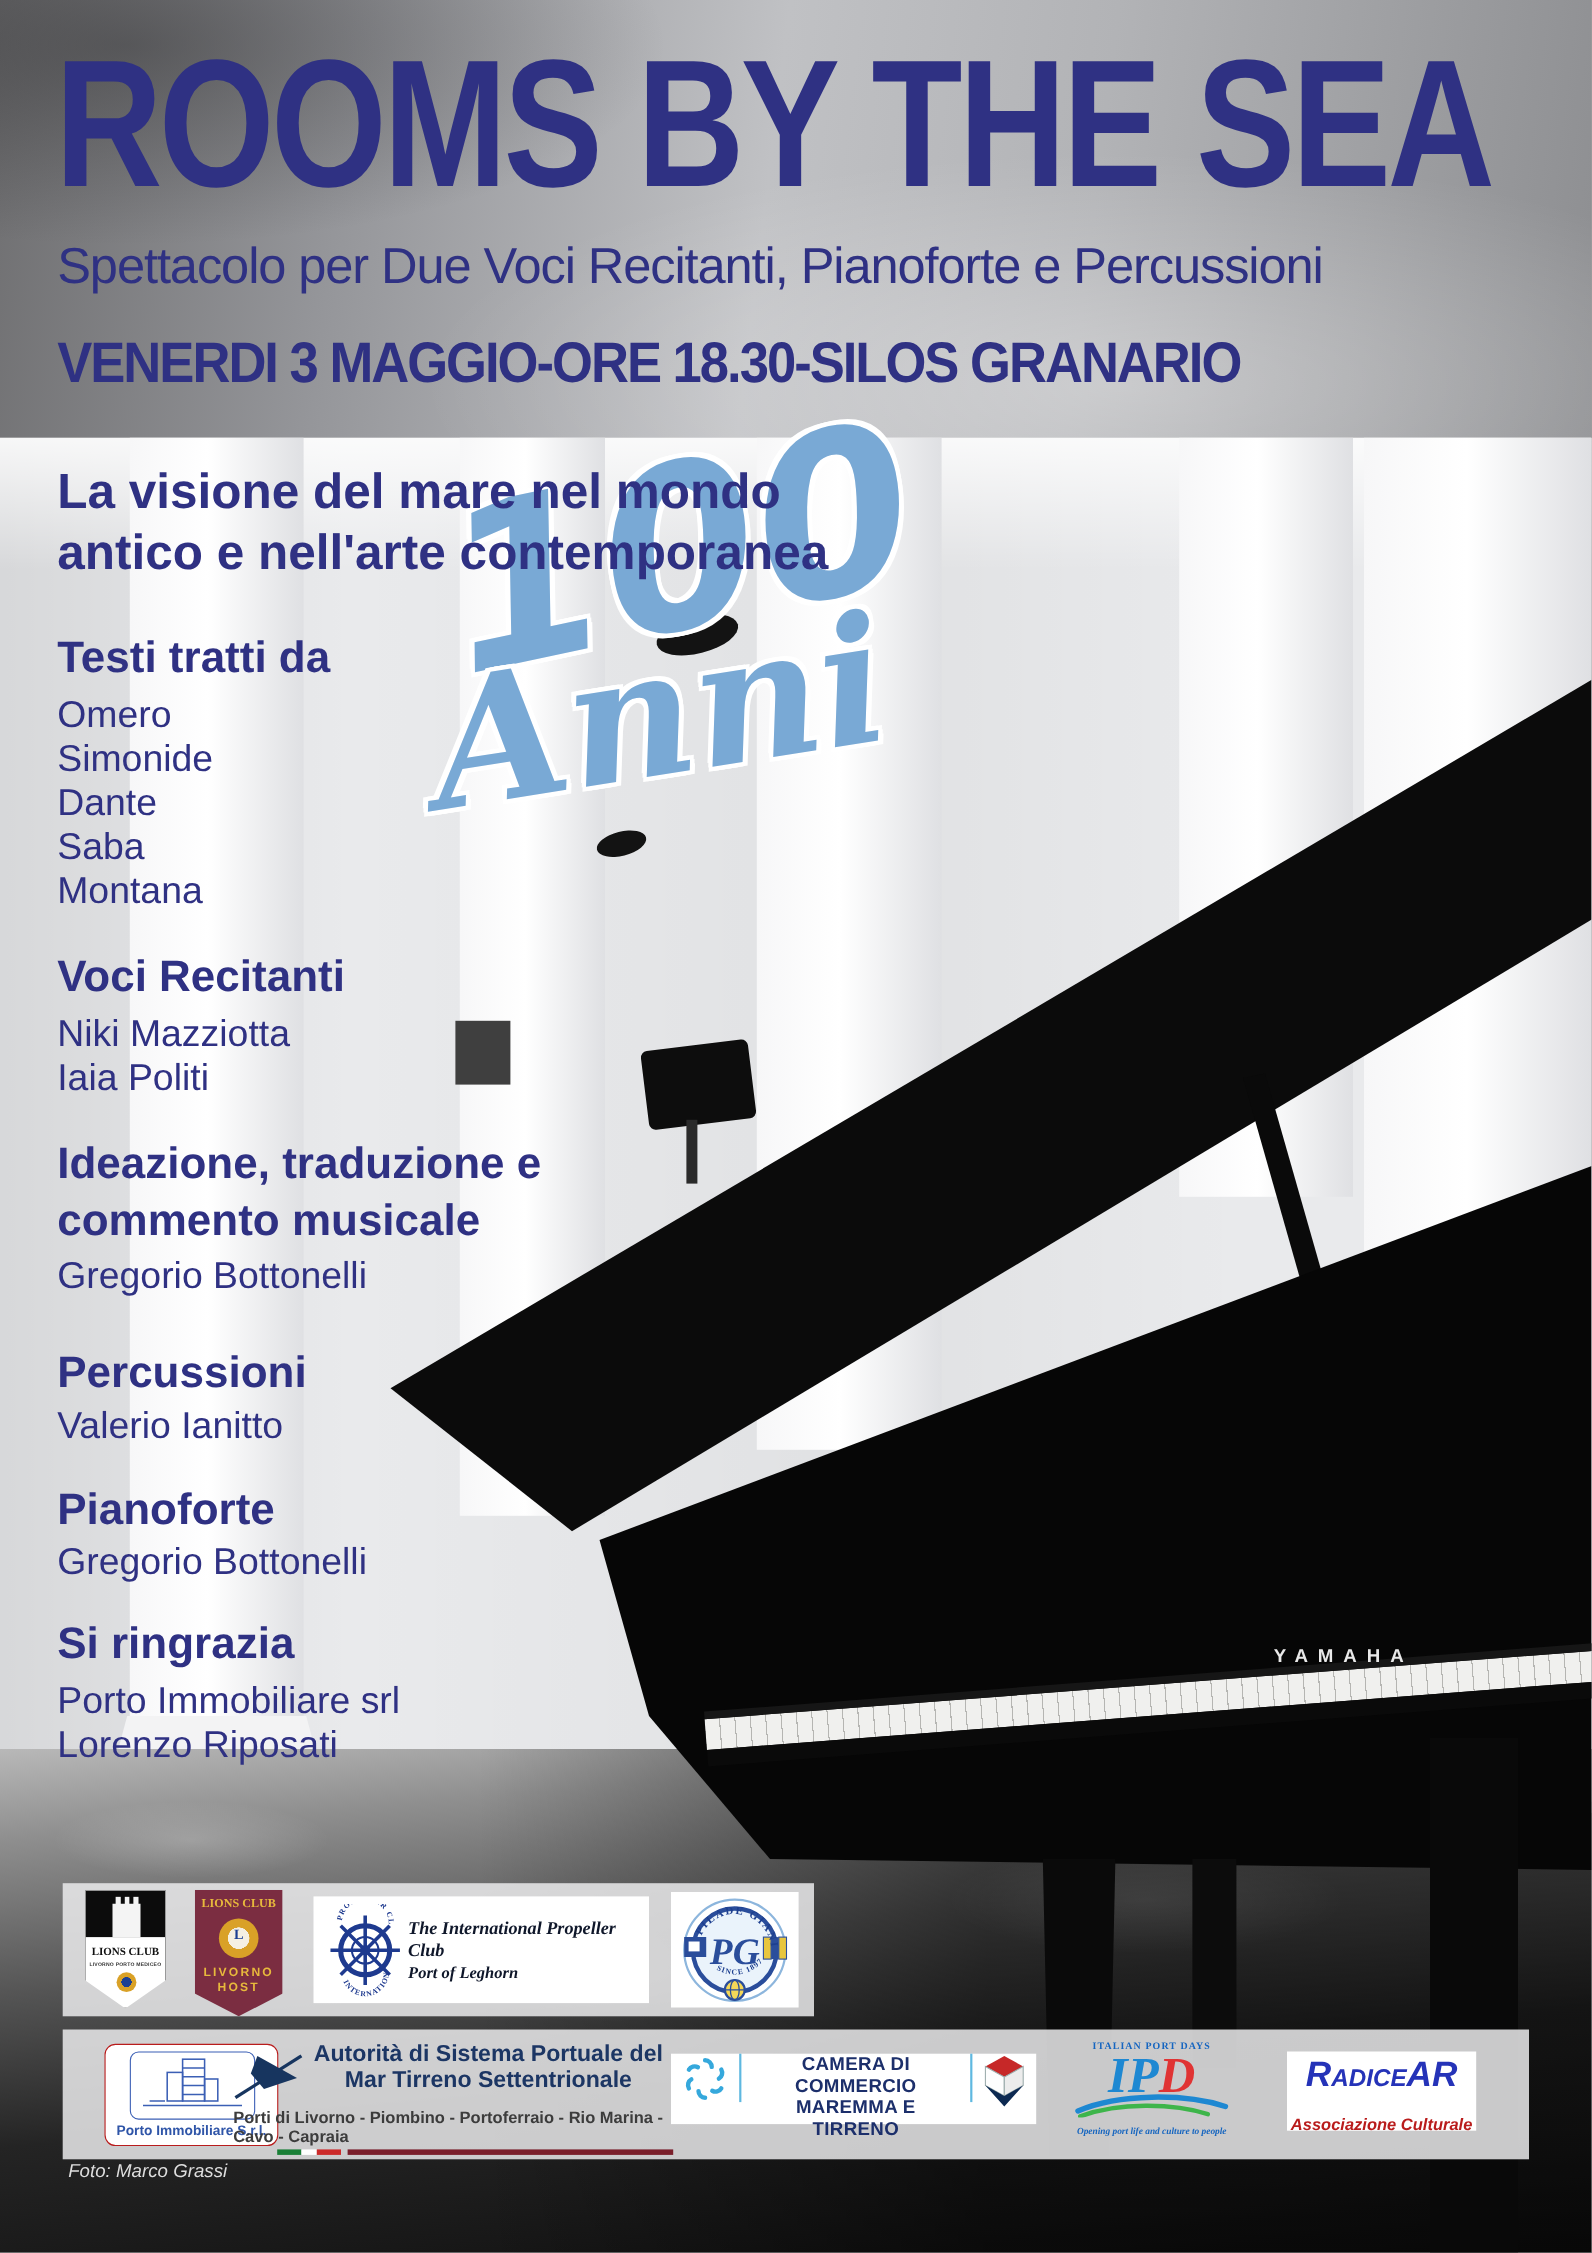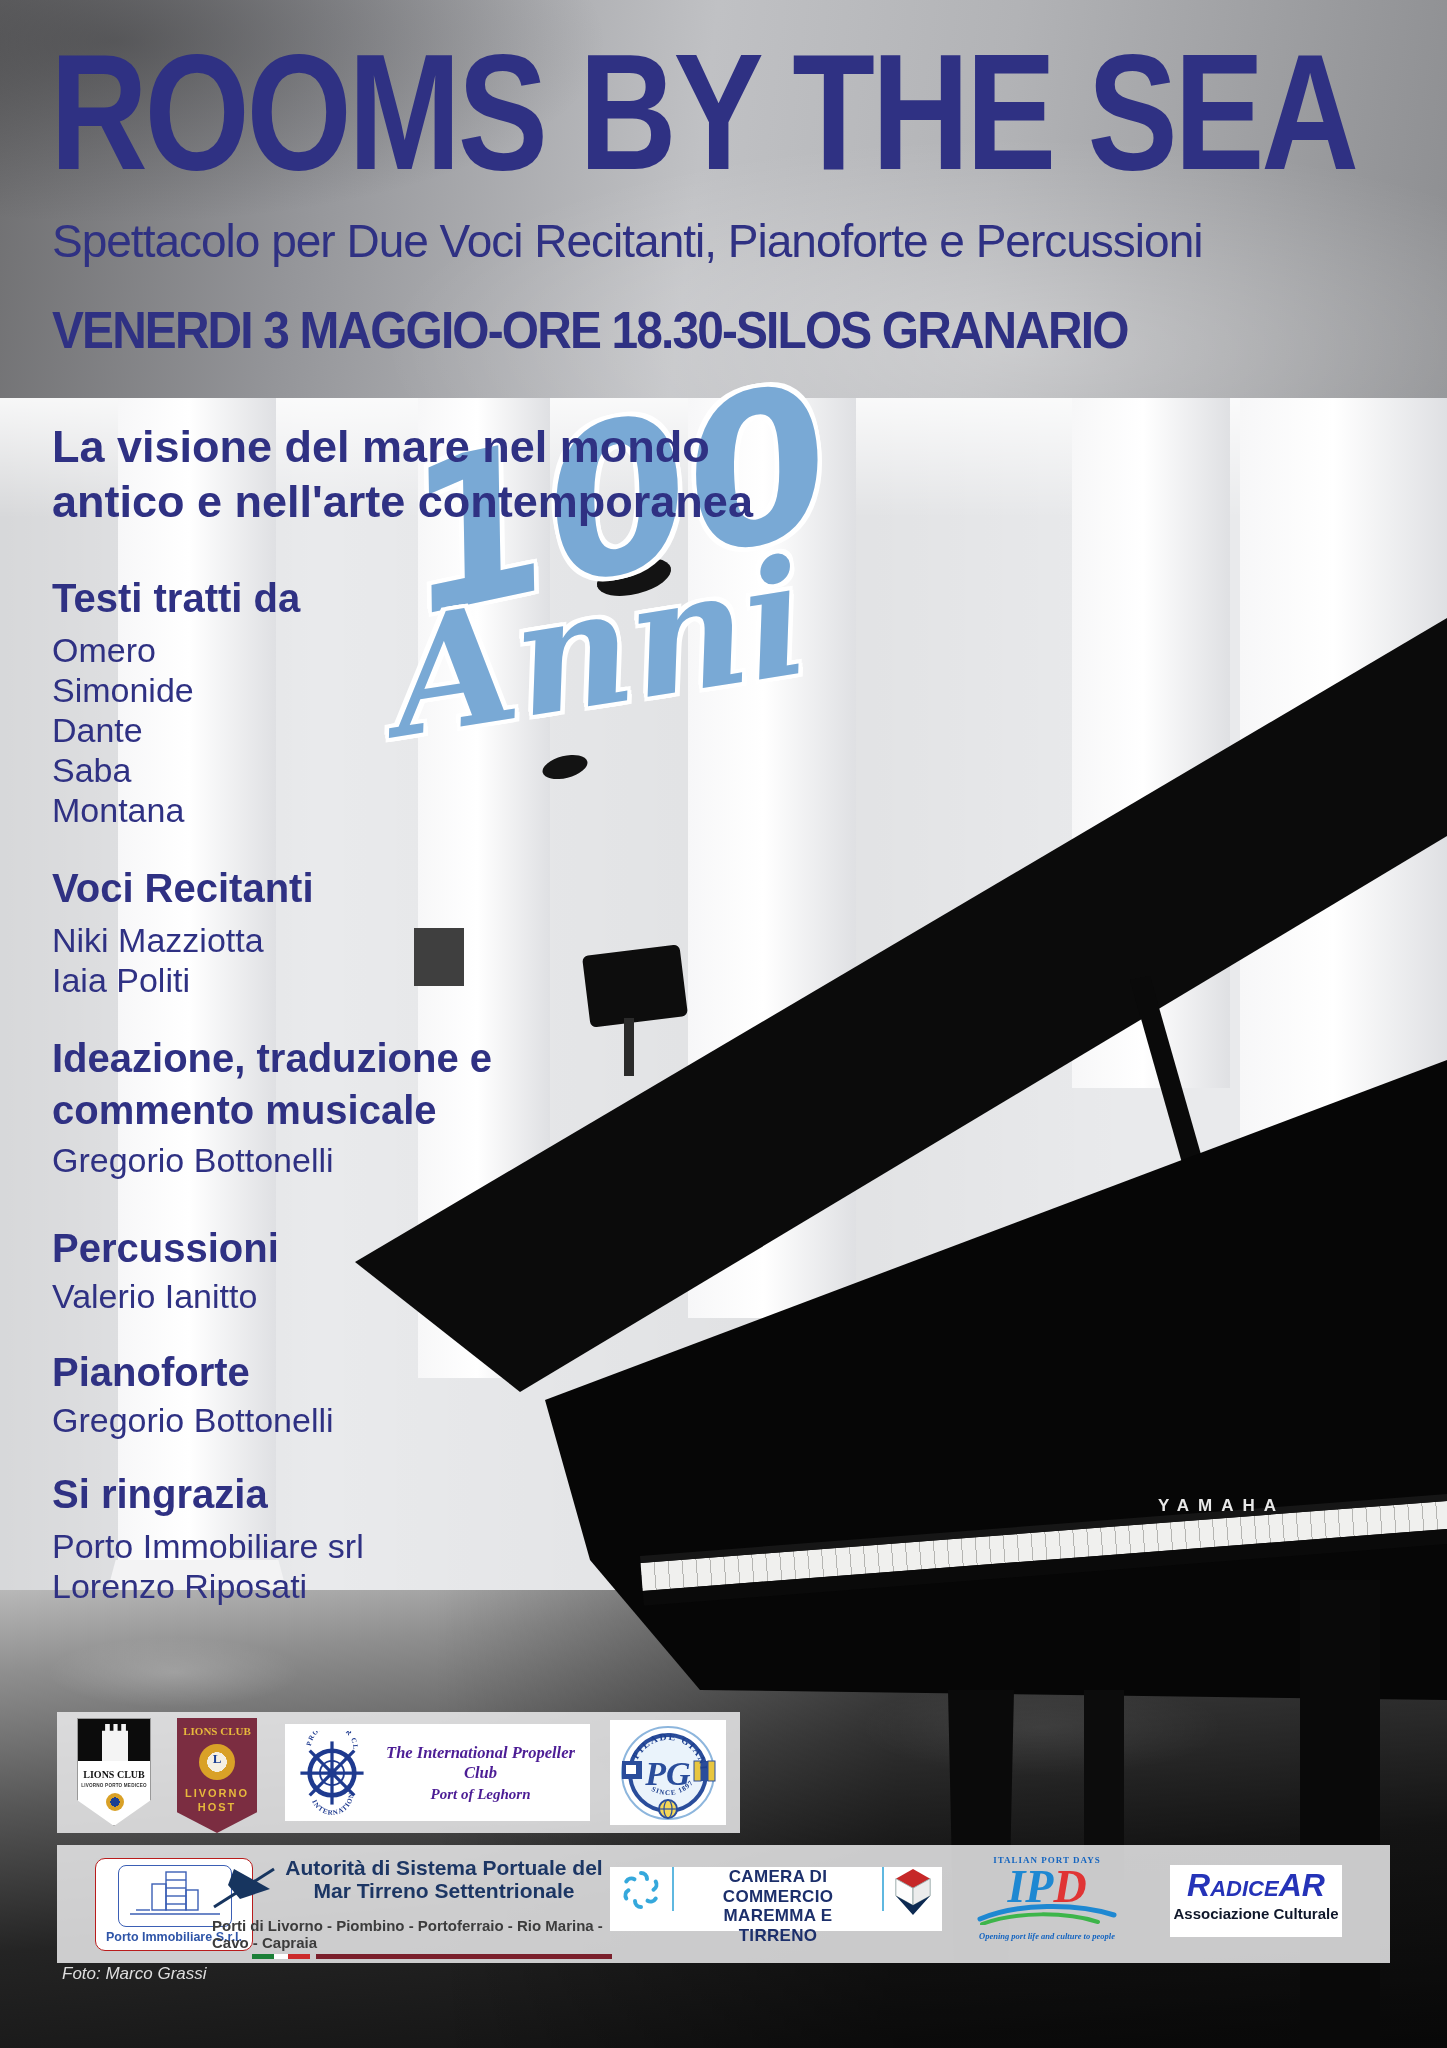--- a/index.html
+++ b/index.html
@@ -98,21 +98,21 @@
   .mediceo .emb{ position:absolute; left:28px; top:74px; width:18px; height:18px; border-radius:50%; background:radial-gradient(circle at 50% 50%, #1b3f93 0 36%, #d9a127 37% 100%); }
   
   .host{ left:120px; top:6px; width:80px; height:115px; background:#7b2d41; clip-path:polygon(0 0,100% 0,100% 82%,50% 100%,0 82%); text-align:center; }
   .host .t1{ position:absolute; left:0; top:7px; width:100%; font-family:"Liberation Serif",serif; font-size:11px; font-weight:bold; color:#e7b93c; }
   .host .emb{ position:absolute; left:22px; top:26px; width:36px; height:36px; border-radius:50%;
       background:radial-gradient(circle at 50% 50%, #f5f0e2 0 38%, #d9a127 39% 100%); }
   .host .embL{ position:absolute; left:0; top:33px; width:80px; text-align:center; font-family:"Liberation Serif",serif; font-size:13px; font-weight:bold; color:#1b3f93; }
   .host .t2{ position:absolute; left:0; top:68px; width:100%; font-size:11px; font-weight:bold; color:#e7b93c; letter-spacing:2px; line-height:14px;}
   
   .prop{ left:228px; top:12px; width:305px; height:97px; display:flex; align-items:center; padding-left:8px;}
-  .prop .txt{ flex:1; text-align:center; font-family:"Liberation Serif",serif; font-style:italic; font-weight:bold; color:#4c1d95; }
+  .prop .txt{ flex:1; text-align:left; font-family:"Liberation Serif",serif; font-style:italic; font-weight:bold; color:#0f172a; }
   .prop .l1{ font-size:16.5px; }
   .prop .l2{ font-size:15px; margin-top:3px;}
   
   .pilade{ left:553px; top:8px; width:116px; height:105px; display:flex; align-items:center; justify-content:center; }
   
   .pimm{ left:38px; top:13px; width:158px; height:93px; border-radius:10px; border:1px solid #b91c1c; text-align:center;}
   .pimm .frame{ position:absolute; left:22px; top:6px; width:114px; height:62px; border:1.5px solid #3b5fb5; border-radius:8px; }
   .pimm .lab{ position:absolute; left:0; bottom:6px; width:100%; font-size:12.5px; font-weight:bold; color:#2f55a8; }
   .adsp{ position:absolute; left:155px; top:12px; width:400px; }
   .adsp .row{ display:flex; align-items:flex-start; }
@@ -125,21 +125,21 @@
   .camcom{ left:533px; top:22px; width:332px; height:64px; display:flex; align-items:flex-start; padding:0 8px; gap:8px;margin-left:20px;}
   .camcom .div{ width:2px; height:44px; background:#5fb8e0; }
   .camcom .tx{ flex:1; text-align:center; color:#1c2f6b; font-weight:bold; line-height:1.15; font-size:17px; letter-spacing:.3px;}
   .ipd{ position:absolute; left:905px; top:10px; width:170px; text-align:center; }
   .ipd .top{ font-family:"Liberation Serif",serif; font-size:9px; font-weight:bold; color:#1565c0; letter-spacing:1px;}
   .ipd .big{ font-family:"Liberation Serif",serif; font-size:46px; font-weight:bold; font-style:italic; line-height:.95; }
   .ipd .big .b{ color:#1e88d2; } .ipd .big .r{ color:#e03434; }
   .ipd .tag{ font-family:"Liberation Serif",serif; font-style:italic; font-size:8.5px; font-weight:bold; color:#1565c0; margin-top:2px;}
   .radicear{ left:1113px; top:20px; width:172px; height:72px; text-align:center; padding-top:4px;}
   .radicear .n{ font-style:italic; font-weight:bold; font-variant:small-caps; font-size:32px; color:#2533b8; line-height:1.05;}
-  .radicear .s{ font-weight:bold; font-size:15px; color:#0f172a; margin-top:2px;}
+  .radicear .s{ font-style:italic; font-weight:bold; font-size:15px; color:#b91c1c; margin-top:20px;}
   .credit{ position:absolute; left:62px; top:1964px; z-index:9; color:#dedede; font-style:italic; font-size:17px; }
 </style>
 </head>
 <body>
 
 <div class="poster">
 
   <div class="bg-sky"></div>
   <div class="bg-wall">
     <div class="pillar" style="left:118px;top:0;width:158px;height:1192px;"></div>

